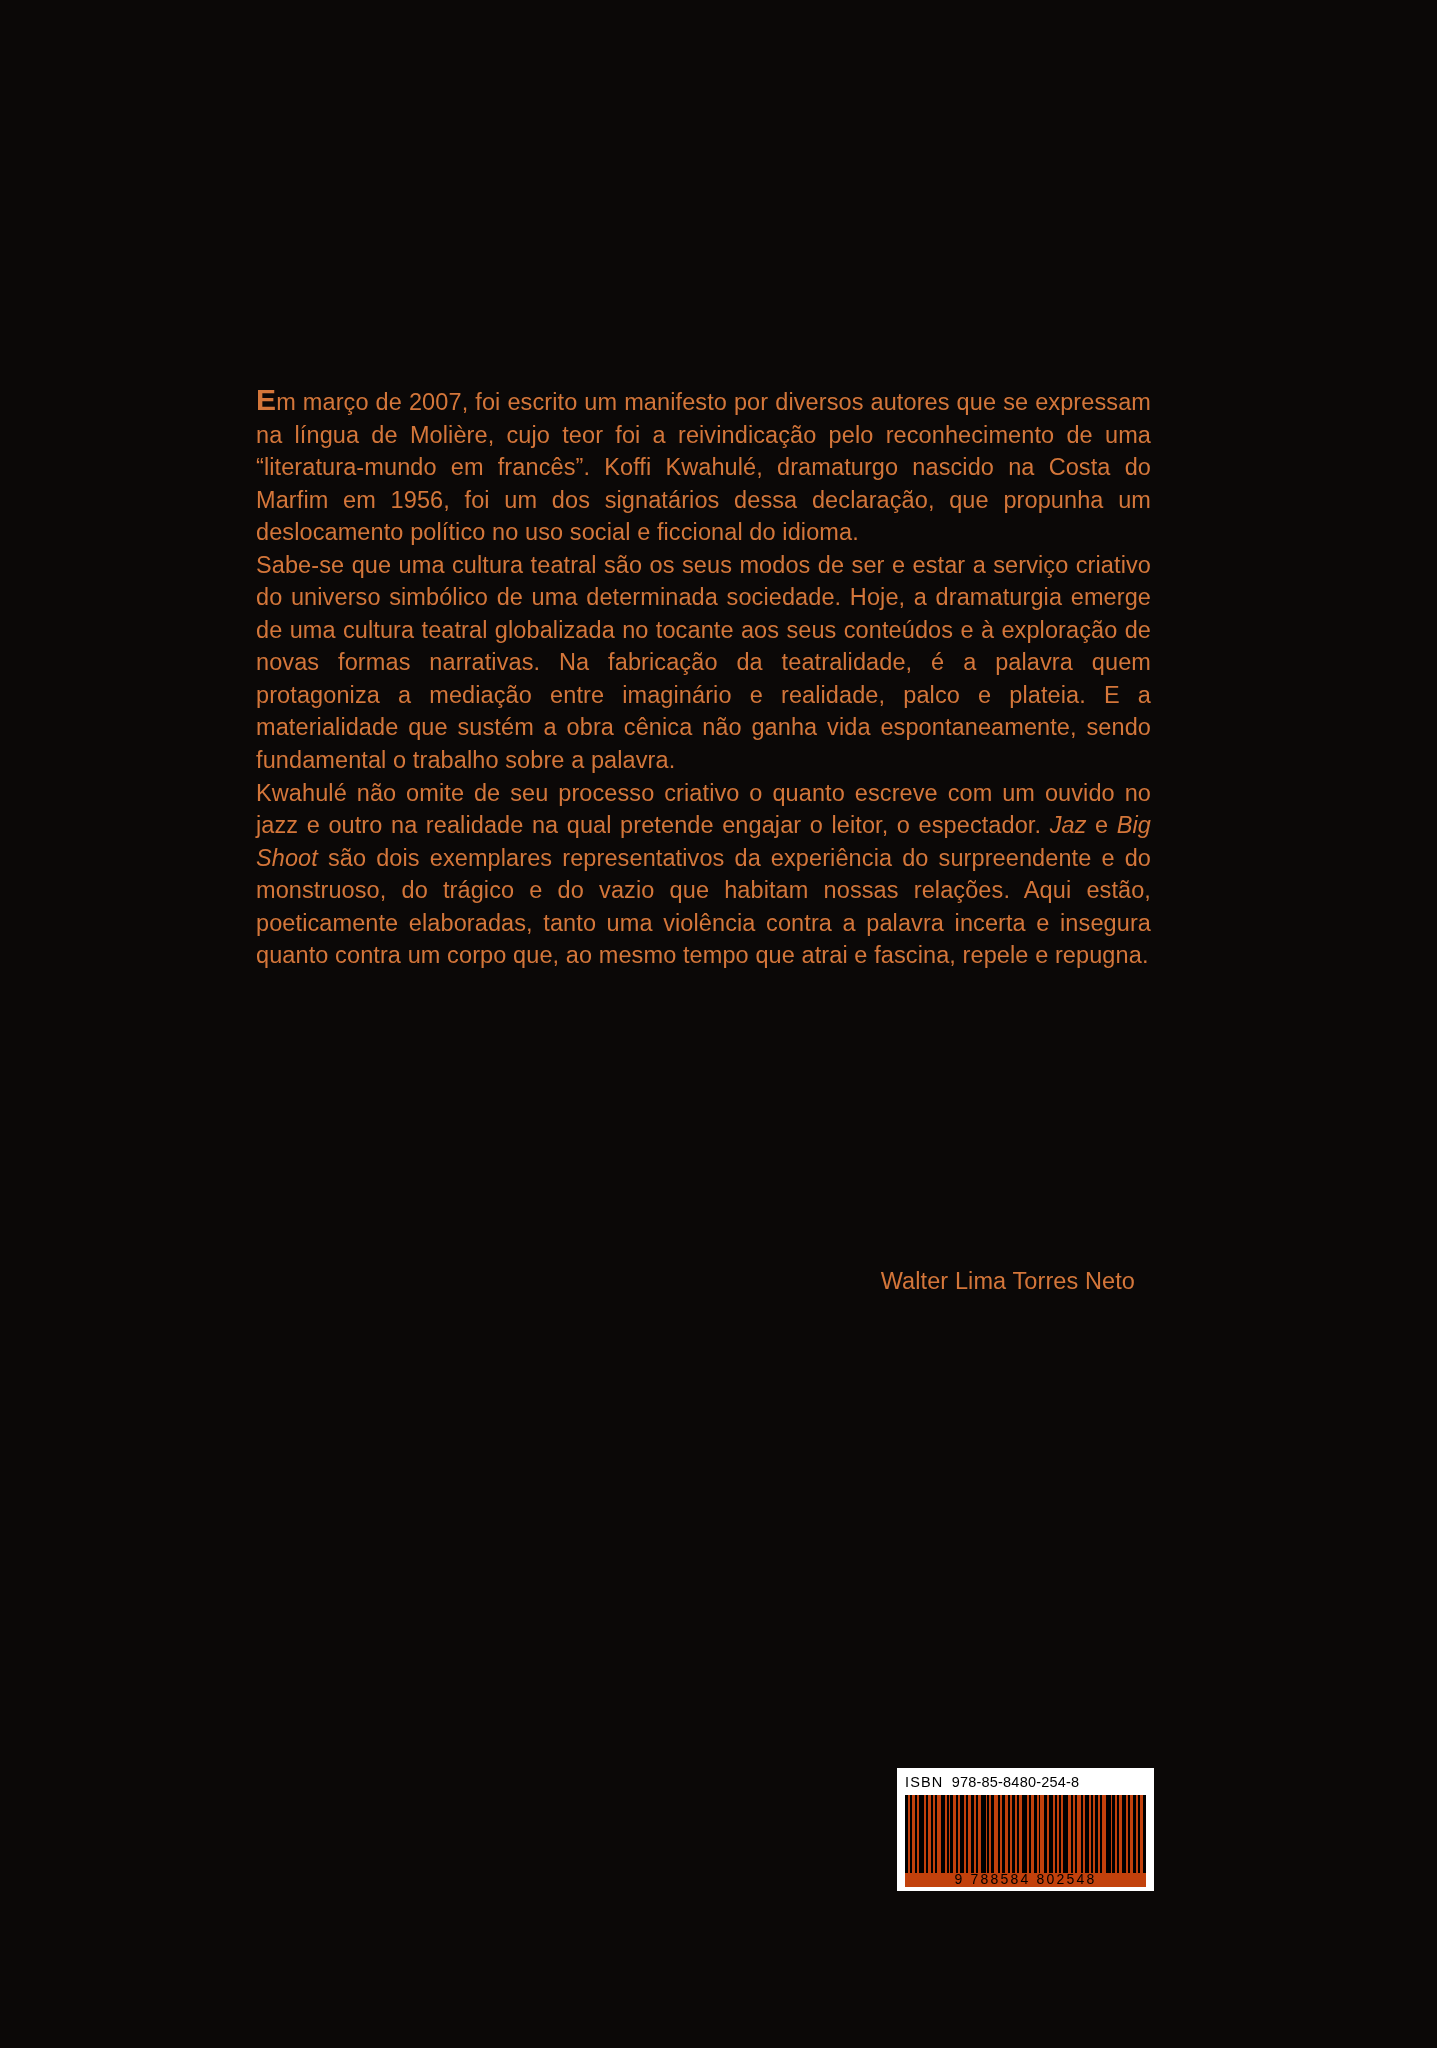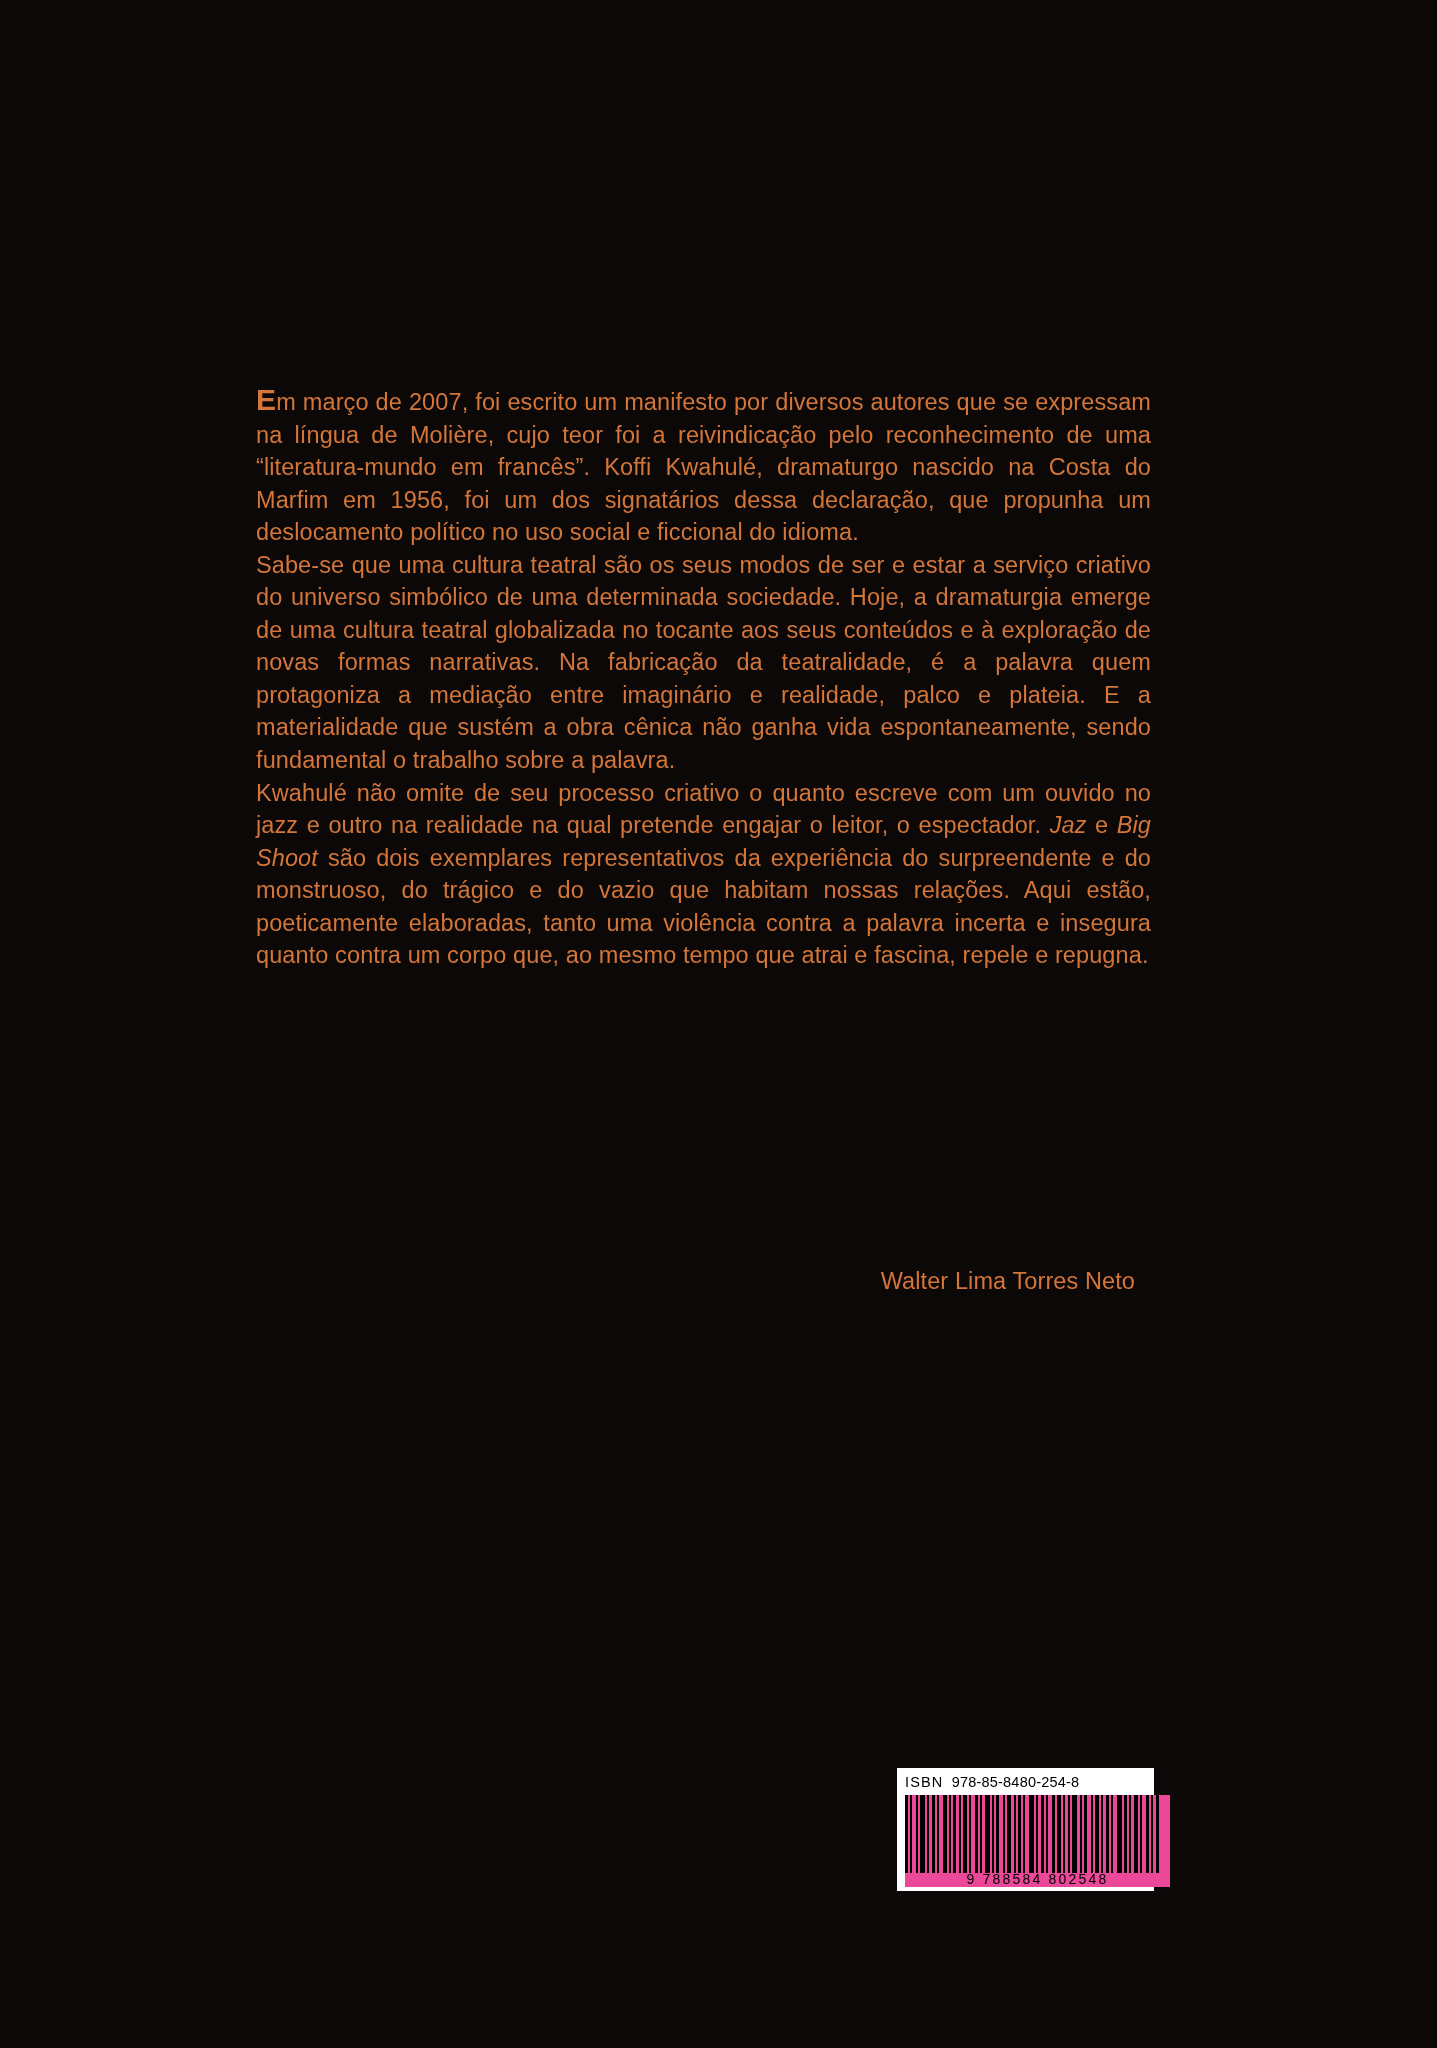--- a/index.html
+++ b/index.html
@@ -68,22 +68,21 @@
     white-space: nowrap;
     margin-bottom: 5px;
   }
   .isbn-text .lbl {
     letter-spacing: 1.1px;
   }
   .barcode {
     position: relative;
     height: 92px;
     width: 100%;
-    background: #ec4899;
-    padding-left: 24px;
+    background: #c2410c;
   }
   .barcode .bars {
     position: absolute;
     left: 0;
     top: 0;
     height: 78px;
     width: 100%;
     display: flex;
     align-items: stretch;
   }

